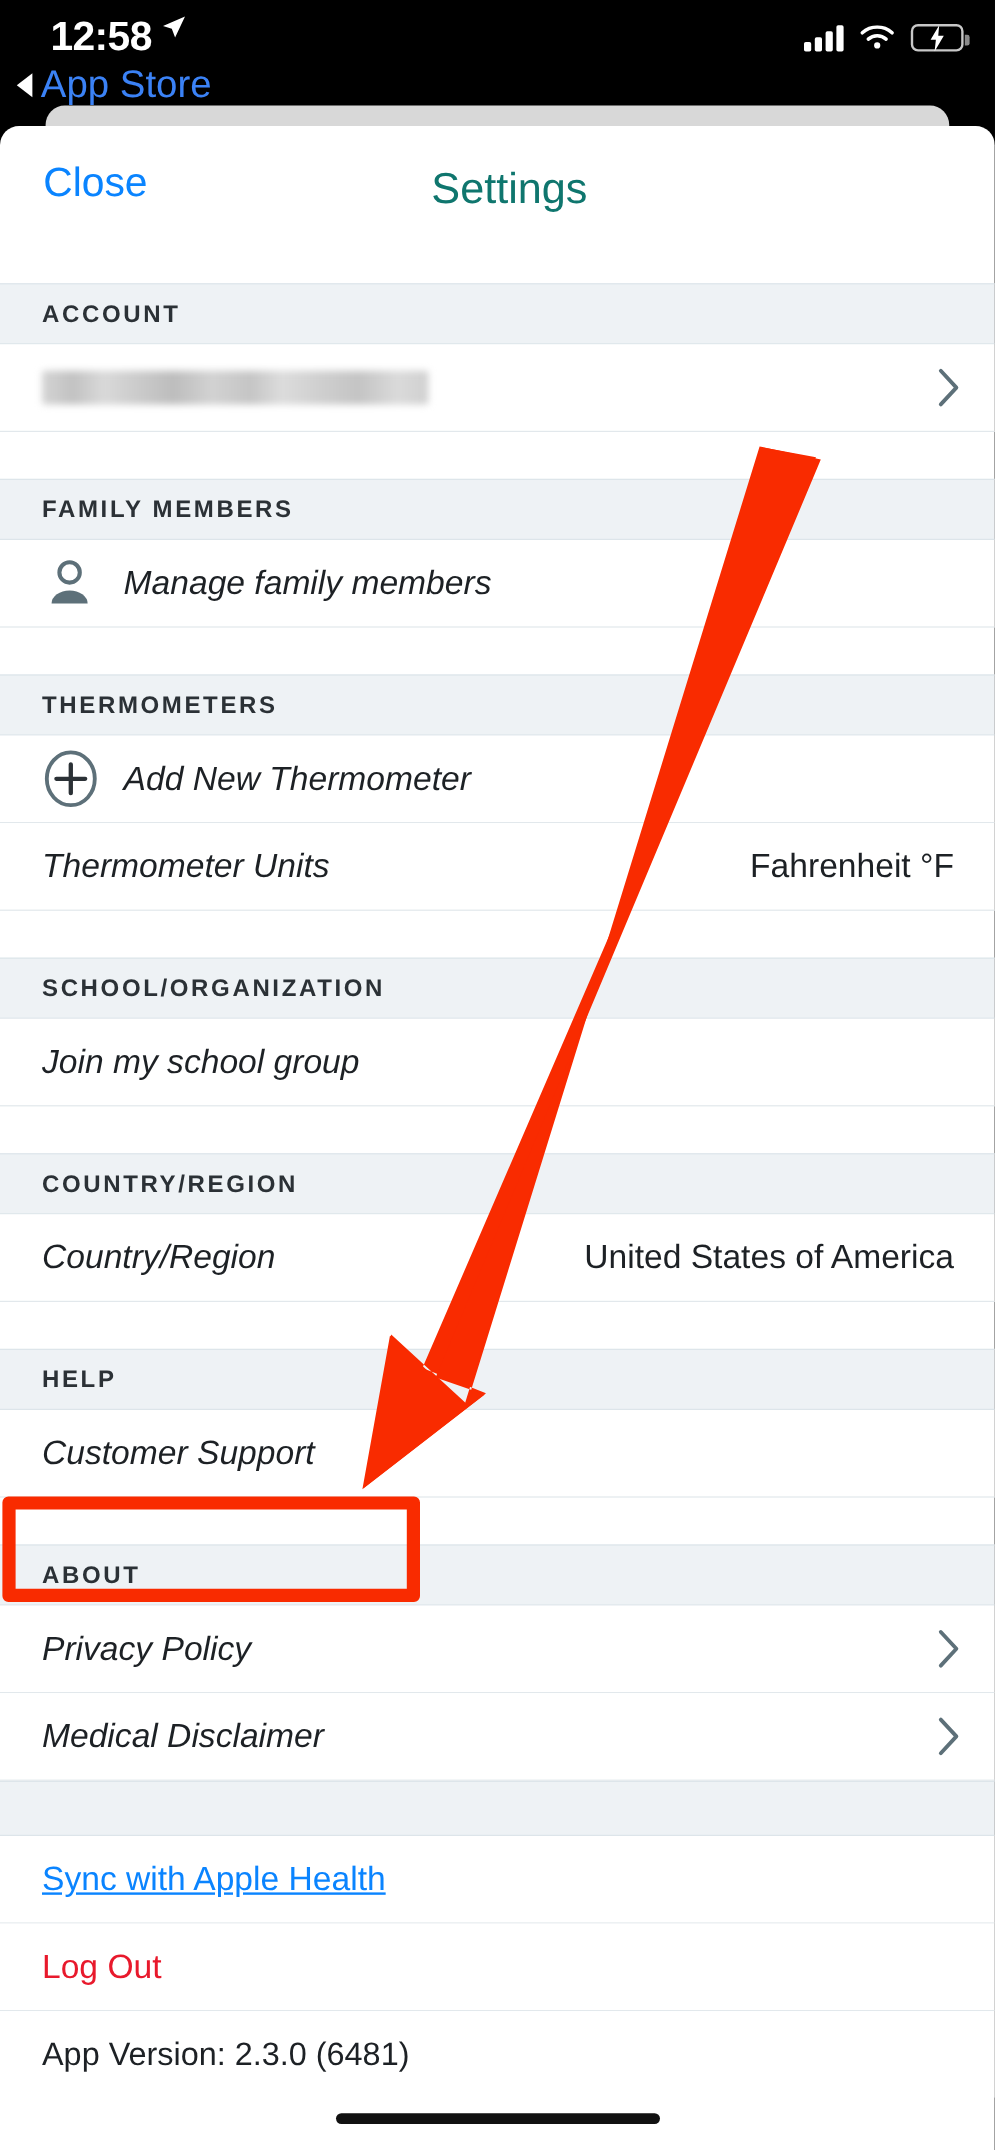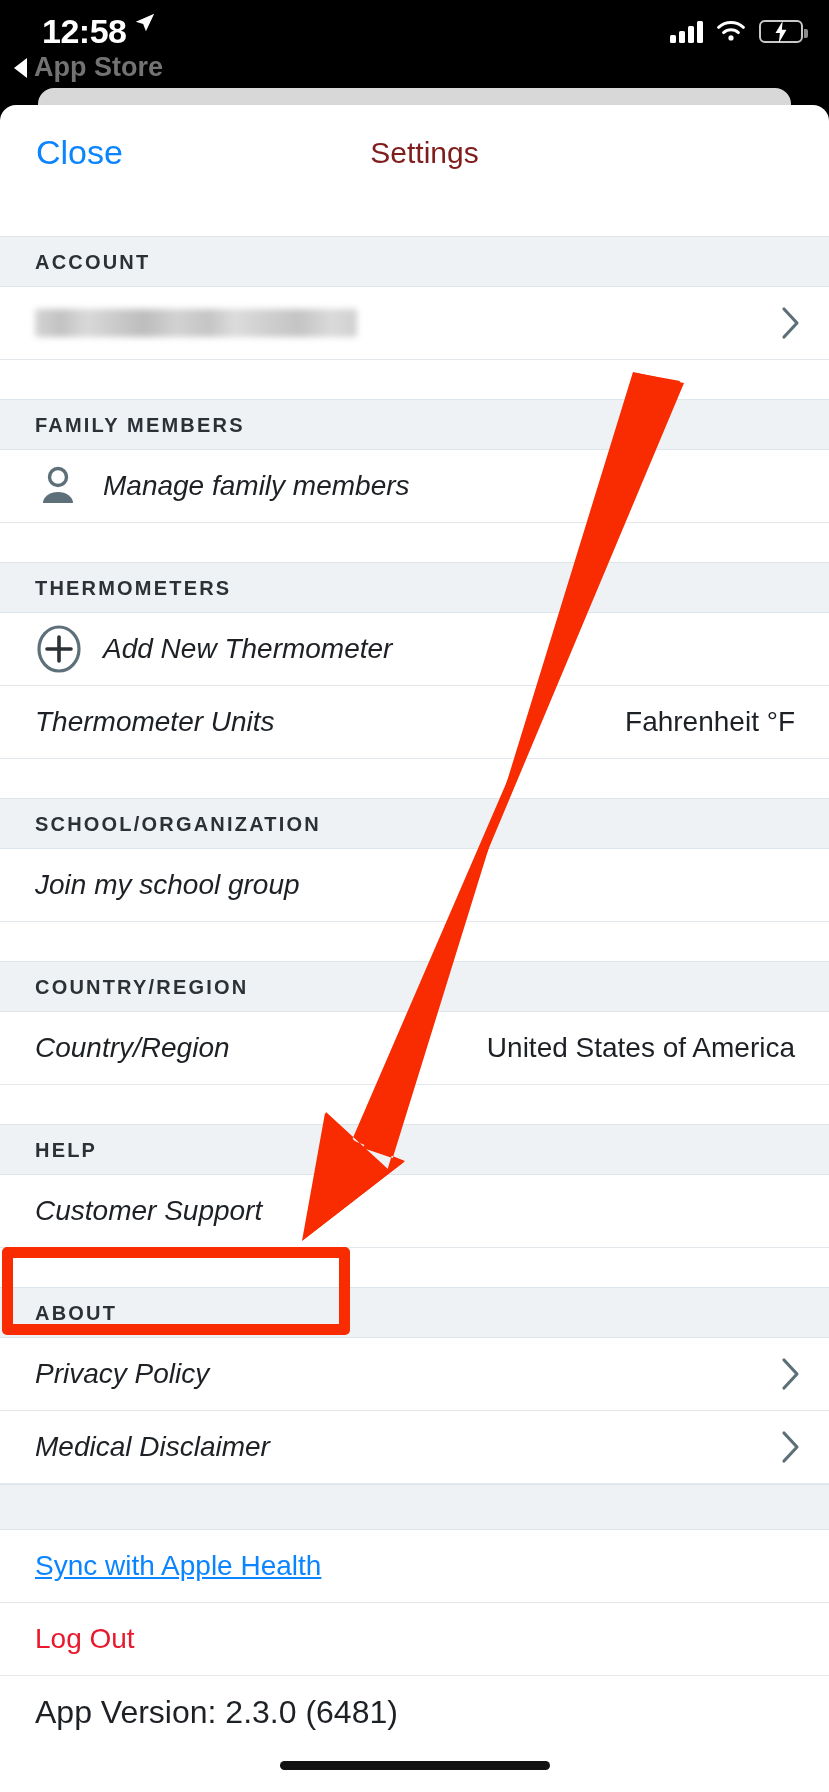--- a/index.html
+++ b/index.html
@@ -30,21 +30,21 @@
   .bars i:nth-child(3){height:17px}
   .bars i:nth-child(4){height:22px}
   .batt { position:relative; width:44px; height:23px; border:2.5px solid #c8c8c8; border-radius:6px; padding:2px; }
   .batt:after { content:""; position:absolute; right:-7px; top:7px; width:4px; height:9px; background:#8a8a8a; border-radius:0 2px 2px 0; }
   .batt .fill { width:100%; height:100%; background:#2fd158; border-radius:3px; }
   .bolt { position:absolute; left:50%; top:50%; transform:translate(-50%,-50%); width:18px; height:22px; }
 
   
   .backlink {
     position:absolute; left:14px; top:52px;
-    color:#737373; font-size:27px; font-weight:700;
+    color:#3b82f6; font-size:32px; font-weight:400;
     display:flex; align-items:center; gap:7px;
   }
   .tri-left { width:0;height:0;border-top:10px solid transparent;border-bottom:10px solid transparent;border-right:13px solid #fff; }
 
   
   .card-behind {
     position:absolute; left:38px; right:38px; top:88px; height:40px;
     background:#d8d8d8; border-radius:16px 16px 0 0;
   }
   .sheet {
@@ -53,21 +53,21 @@
   }
 
   
   .navbar { position:relative; height:92px; }
   .nav-close {
     position:absolute; left:36px; top:28px;
     color:#0a84ff; font-size:34px; font-weight:400;
   }
   .nav-title {
     position:absolute; left:0; right:0; top:31px;
-    text-align:center; font-size:30px; color:#7f1d1d; font-weight:400;padding-left:20px;
+    text-align:center; font-size:36px; color:#0f766e; font-weight:400;padding-left:20px;
   }
 
   
   .section-header {
     background:#eef2f5;
     padding:14px 35px 12px;
     font-size:20px; font-weight:700; letter-spacing:2.2px;
     color:#2b3136; text-transform:uppercase;
     border-top:1px solid #dde5ea;
     border-bottom:1px solid #dde5ea;
@@ -87,21 +87,21 @@
   .chev { margin-left:auto; width:20px; height:34px; flex:0 0 auto; }
   .redacted {
     width:322px; height:28px;
     background:linear-gradient(90deg,#d4d4d4 0%,#c2c2c2 8%,#d9d9d9 16%,#c9c9c9 26%,#bdbdbd 34%,#d2d2d2 44%,#c5c5c5 54%,#dcdcdc 62%,#cfcfcf 72%,#c4c4c4 82%,#dadada 92%,#d0d0d0 100%);
     filter:blur(3px); border-radius:2px;
   }
   .spacer-band { height:46px; background:#eef2f5; border-top:1px solid #dde5ea; border-bottom:1px solid #dde5ea; }
   .link-blue { color:#0a84ff; font-size:28px;text-decoration:underline; }
   .link-red  { color:#e8192c; font-size:28px; }
   .ver-row { min-height:72px; }
-  .ver-text { font-size:32px; color:#1d2125; }
+  .ver-text { font-size:27px; color:#1d2125; }
 
   
   .overlay { position:absolute; inset:0; pointer-events:none; }
   .hl-box {
     position:absolute; left:2px; top:1247px;
     width:348px; height:88px;
     border:11px solid #f92b00; border-radius:5px;
   }
   .arrow-svg { position:absolute; left:0; top:0; }
 

